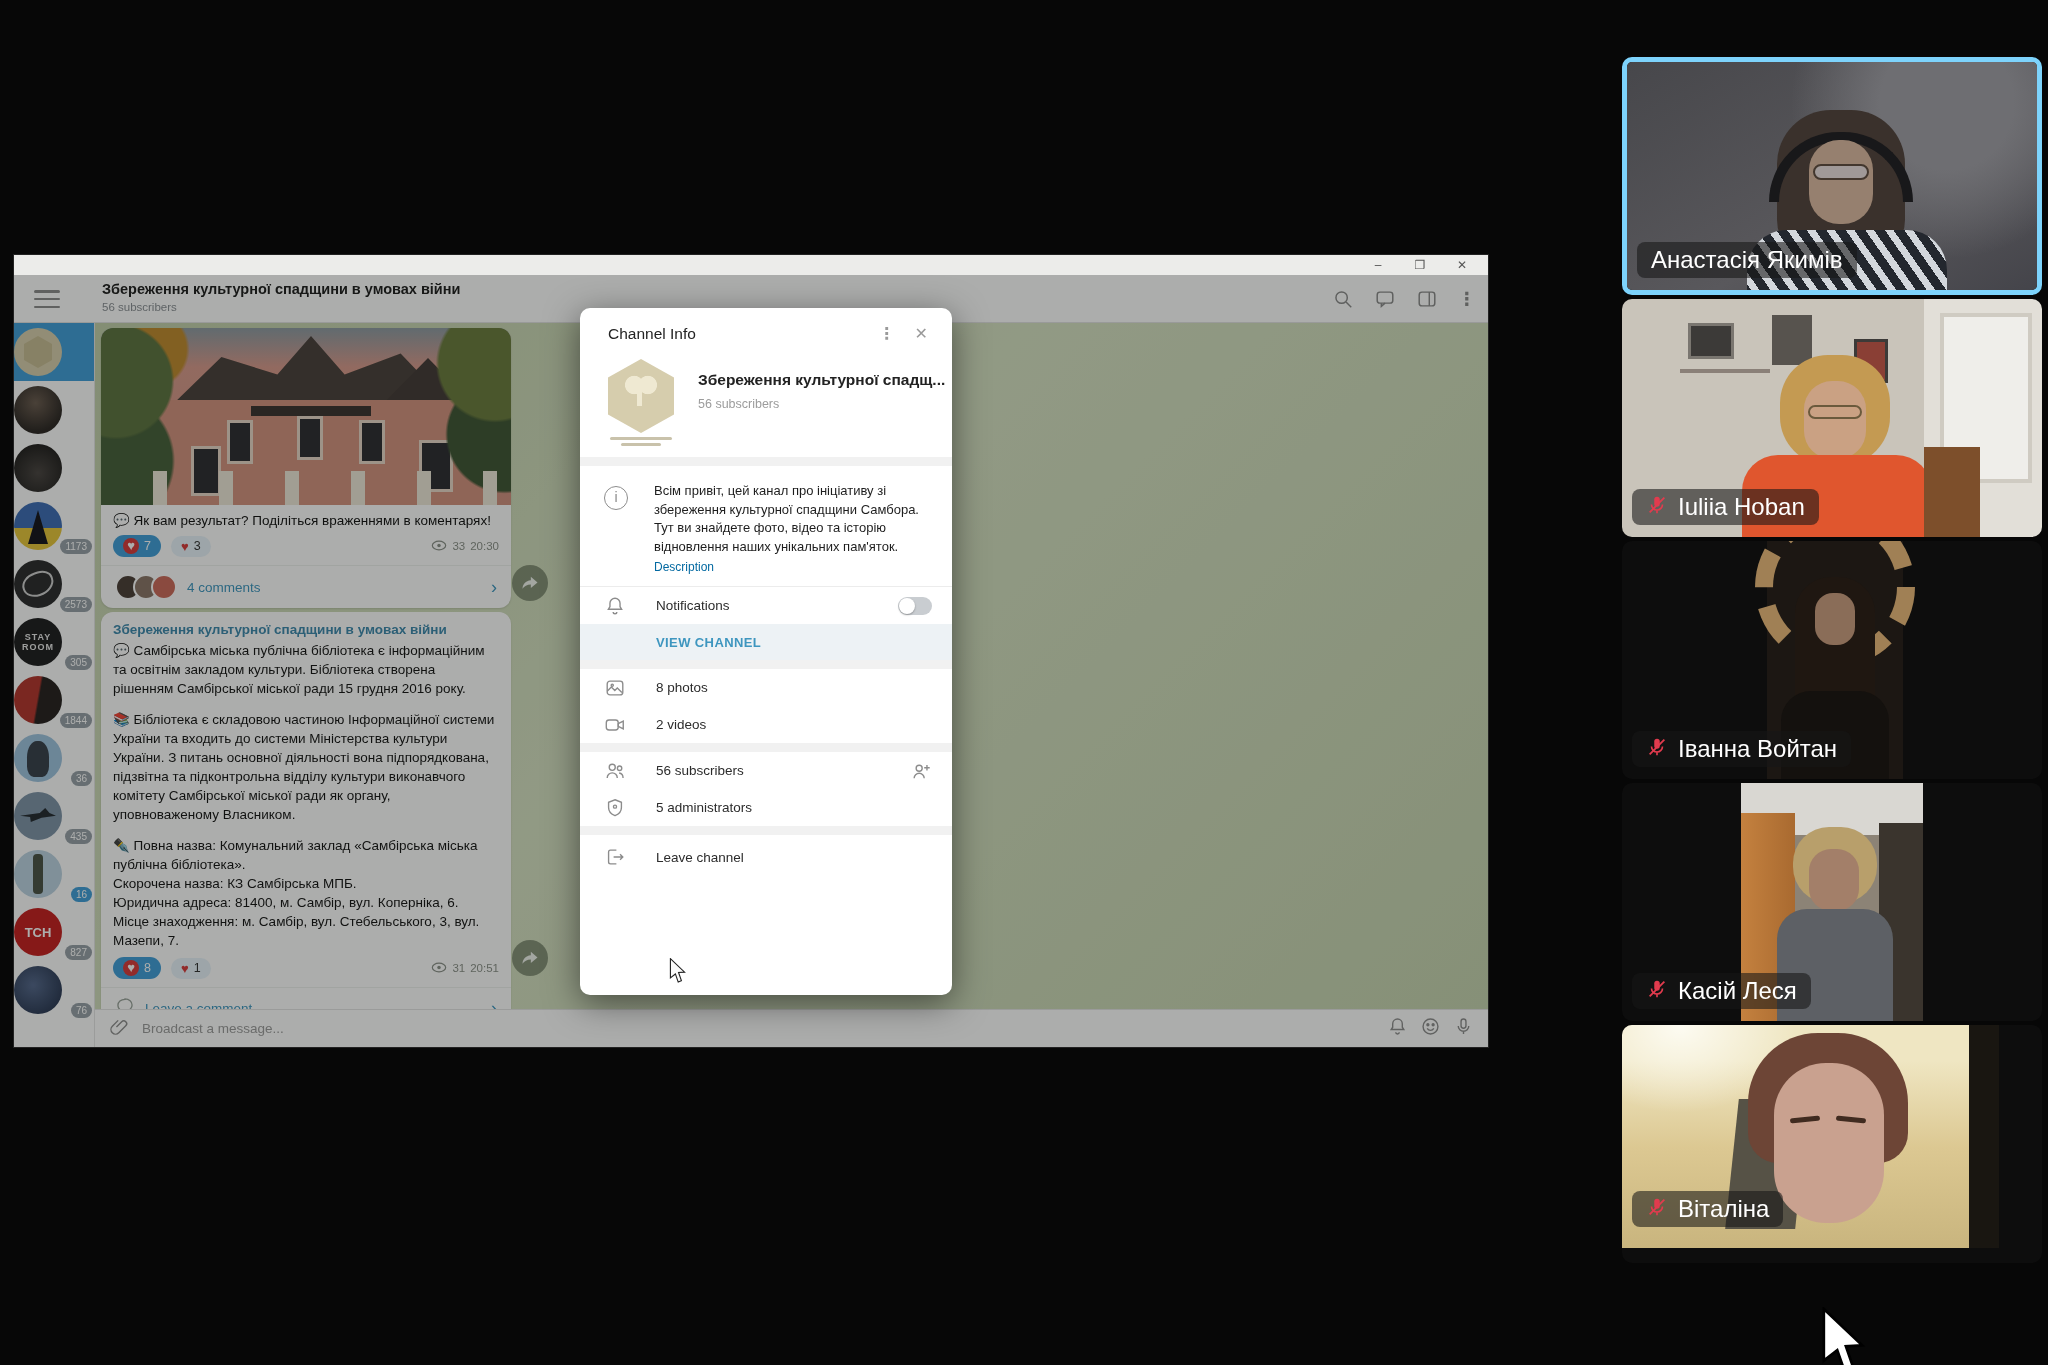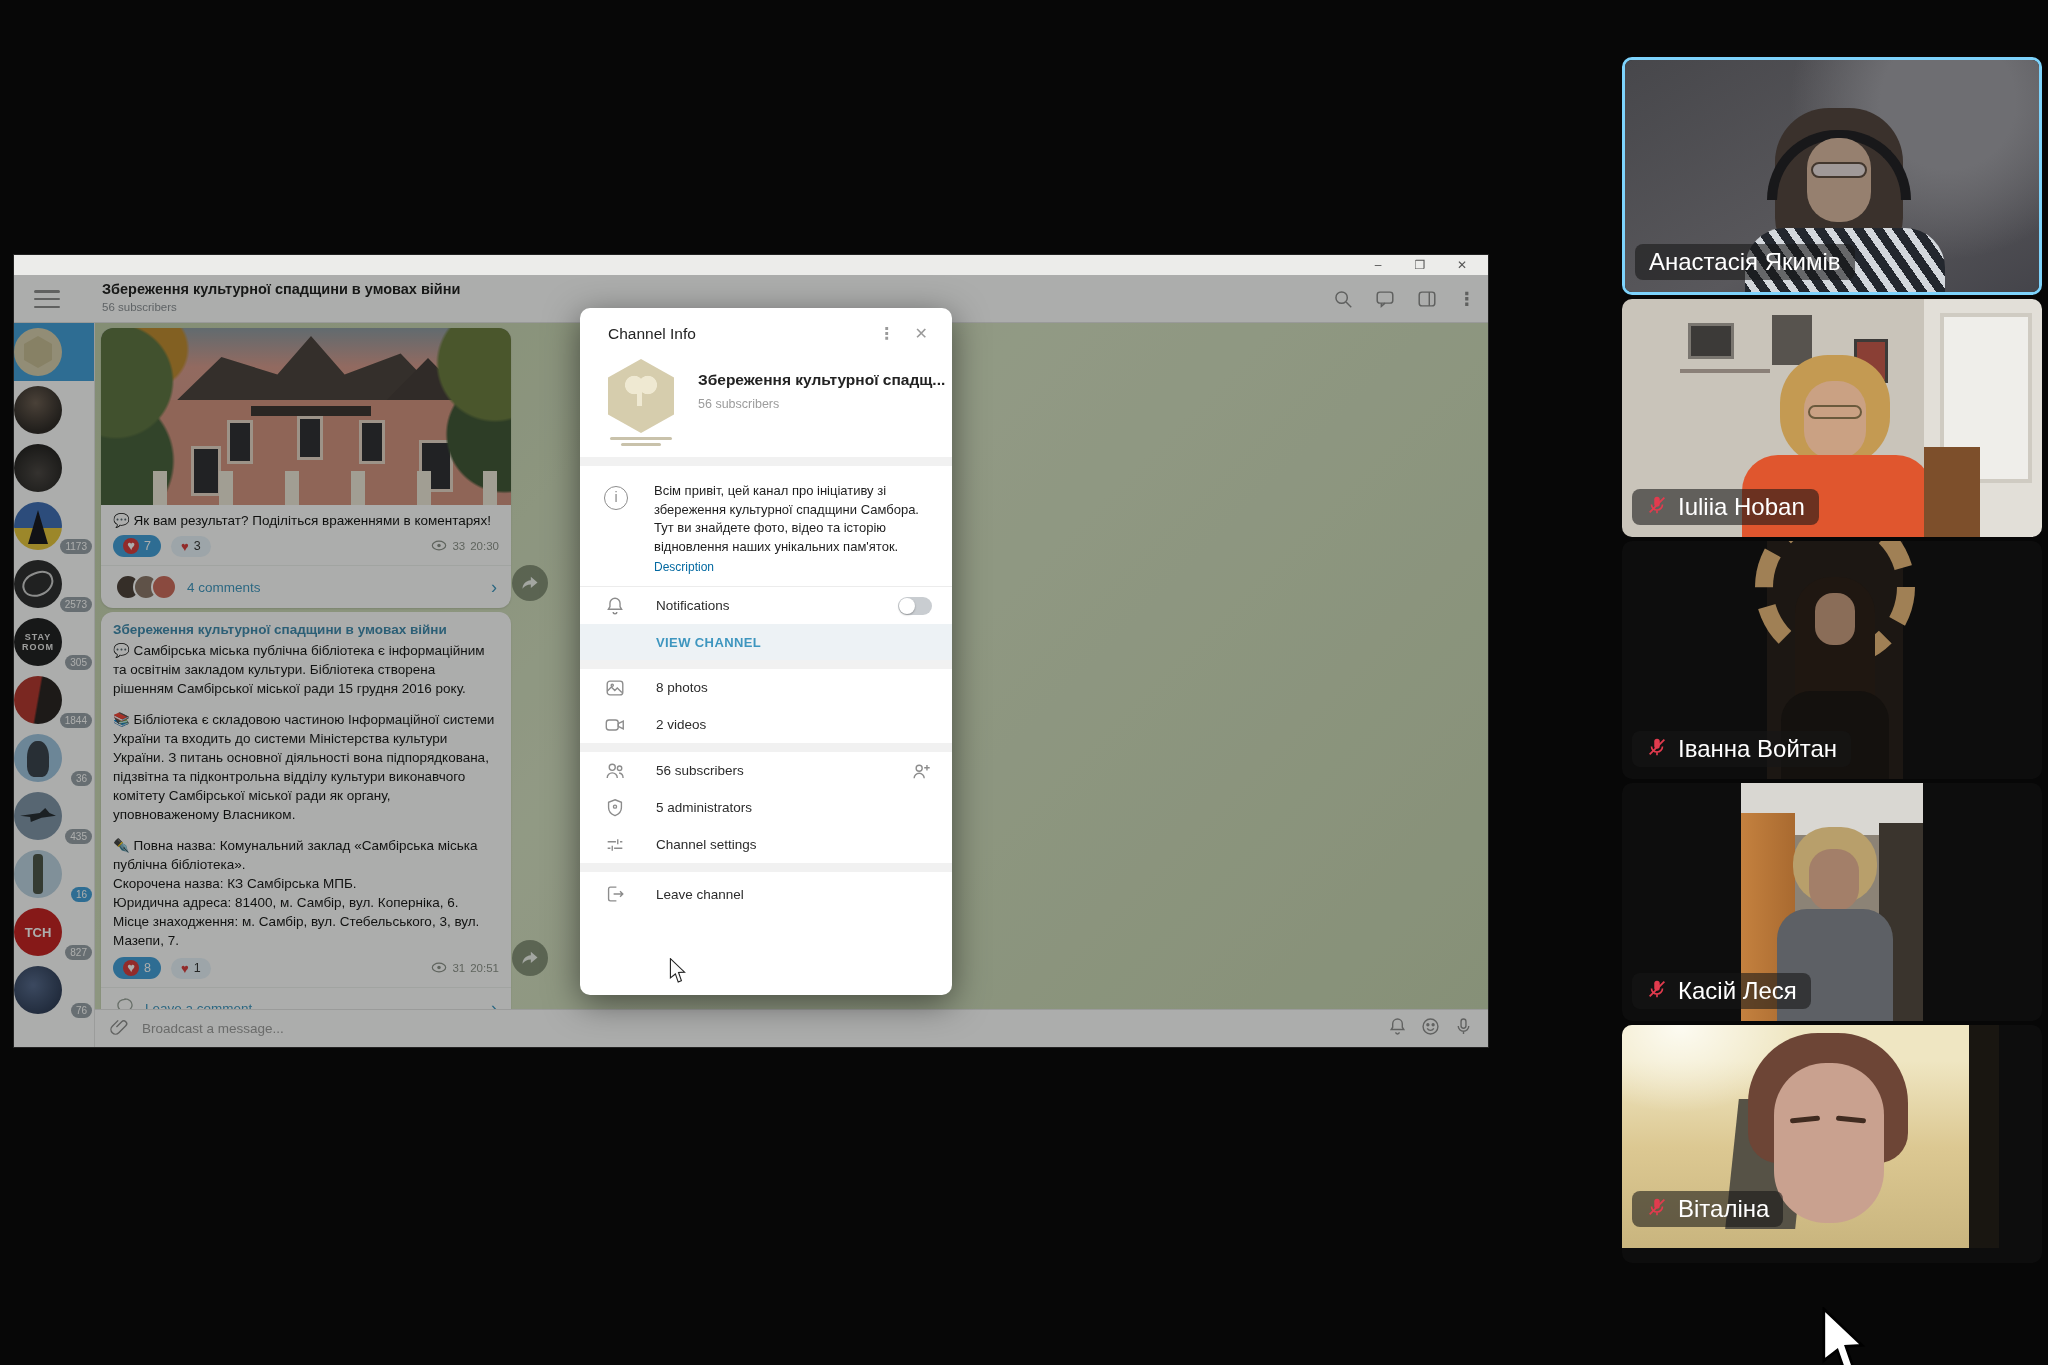--- a/index.html
+++ b/index.html
@@ -119,21 +119,21 @@
   .toggle{margin-left:auto;width:34px;height:18px;border-radius:9px;background:#c9cdd1;position:relative;}
   .toggle .knob{position:absolute;left:1px;top:1px;width:16px;height:16px;border-radius:50%;background:#fff;box-shadow:0 1px 2px rgba(0,0,0,.3);}
   .row-right-icon{margin-left:auto;width:22px;height:22px;}
   .row-right-icon svg{width:22px;height:22px;stroke:#8c8c8c;fill:none;stroke-width:1.5;}
 
   .cursor-small{position:absolute;left:655px;top:703px;z-index:60;width:17px;}
   .cursor-big{position:absolute;left:1820px;top:1307px;z-index:60;width:46px;}
 
   
   .tile{position:absolute;left:1622px;width:420px;height:238px;background:#0d0d0d;border-radius:10px;overflow:hidden;}
-  #t1{top:57px;border:3px solid #7dd3fc;}
+  #t1{top:57px;border:5px solid #7dd3fc;}
   #t2{top:299px;}#t3{top:541px;}#t4{top:783px;}#t5{top:1025px;}
   .vid{position:absolute;top:0;bottom:0;}
   #v1{left:0;right:0;background:radial-gradient(circle at 78% 18%,#6e6e72 0 18%,transparent 42%),linear-gradient(150deg,#47474b,#59585c 60%,#44444a);}
   .p1-hair{position:absolute;left:150px;top:48px;width:128px;height:150px;border-radius:54px 54px 40px 40px;background:#3a312c;}
   .p1-phones{position:absolute;left:142px;top:70px;width:144px;height:70px;border:10px solid #18181a;border-bottom:none;border-radius:70px 70px 0 0;}
   .p1-face{position:absolute;left:182px;top:78px;width:64px;height:84px;border-radius:30px;background:#96806f;}
   .p1-glasses{position:absolute;left:186px;top:102px;width:56px;height:16px;border:2.5px solid #43372e;border-radius:8px;background:rgba(180,200,230,.35);}
   .p1-body{position:absolute;left:120px;top:168px;width:200px;height:70px;border-radius:40px 40px 0 0;background:repeating-linear-gradient(55deg,#23272e 0 9px,#d3d7dc 9px 16px);}
   #v2{left:0;right:0;background:linear-gradient(90deg,#c9c4ba 0 72%,#e2dfd8 72%);}
   .p2-window{position:absolute;right:10px;top:14px;width:92px;height:170px;background:#efeeea;border:4px solid #cfcbc2;}
@@ -456,26 +456,20 @@
               <path d="M18.5 5.5v6M15.5 8.5h6"></path>
             </svg></span>
       </div>
       <div class="drow">
         <span class="dicon"><svg viewBox="0 0 24 24">
               <path d="M12 3l7 2.8v5.7c0 4.3-2.9 7.4-7 8.9-4.1-1.5-7-4.6-7-8.9V5.8z"></path>
               <circle cx="12" cy="10.5" r="1.7"></circle>
             </svg></span>
         <span class="dlabel">5 administrators</span>
       </div>
-      <div class="drow">
-        <span class="dicon"><svg viewBox="0 0 24 24">
-              <path d="M4 8.5h9M17.5 8.5H20M15 5.8v5.4M4 15.5h3M11 15.5h9M9 12.8v5.4"></path>
-            </svg></span>
-        <span class="dlabel">Channel settings</span>
-      </div>
       <div class="thick-div"></div>
       <div class="drow" style="height:44px;">
         <span class="dicon"><svg viewBox="0 0 24 24">
               <path d="M13.5 4.5H7a2 2 0 0 0-2 2v11a2 2 0 0 0 2 2h6.5"></path>
               <path d="M10.5 12h10M17.5 9l3 3-3 3"></path>
             </svg></span>
         <span class="dlabel">Leave channel</span>
       </div>
     </div>
 

